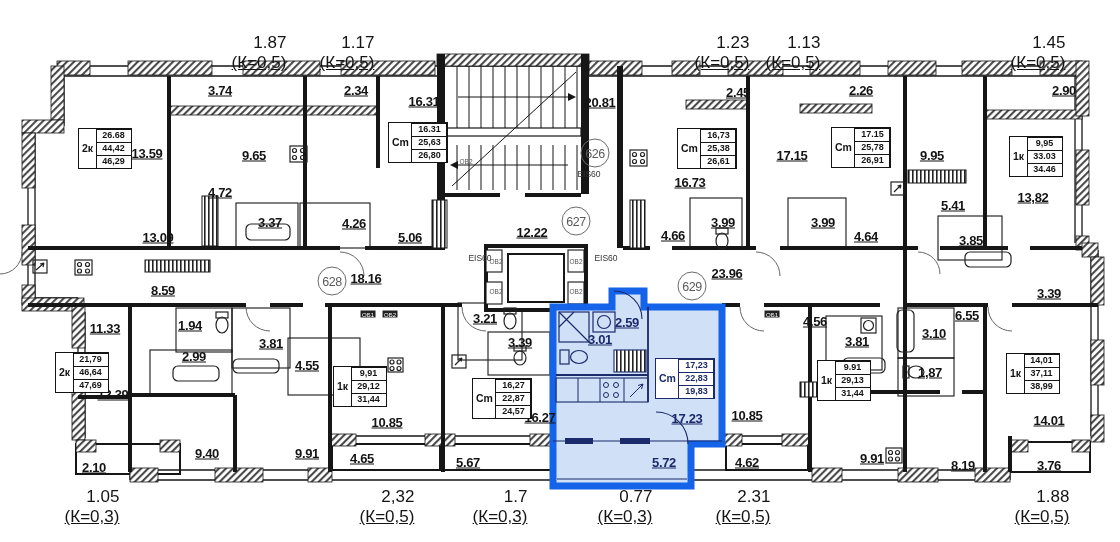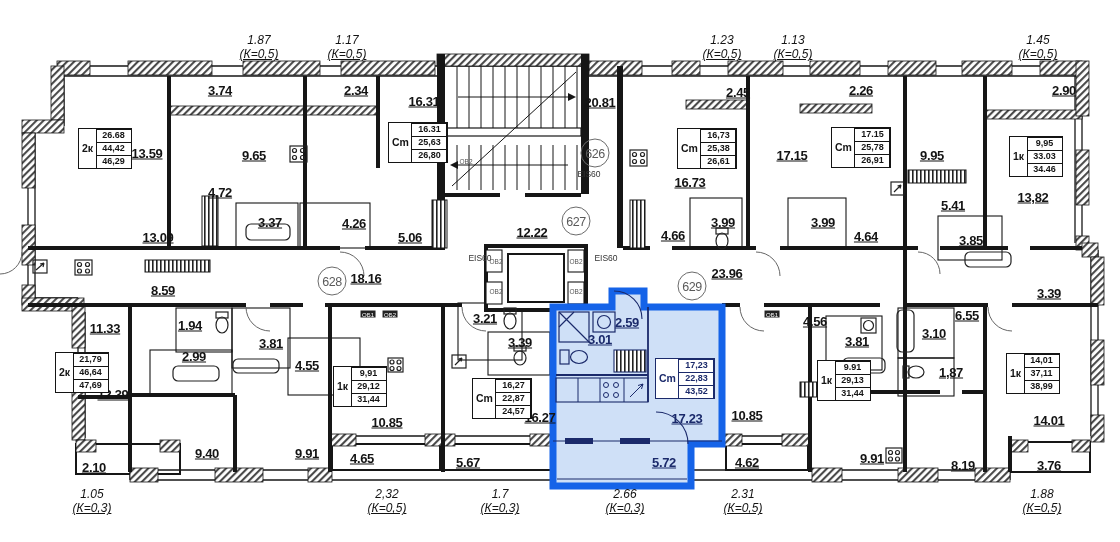--- a/index.html
+++ b/index.html
@@ -3,21 +3,21 @@
 <meta charset="utf-8">
 <style>
   html,body{margin:0;padding:0;background:#fff;}
   body{font-family:"Liberation Sans",sans-serif;}
   #plan{position:relative;width:1120px;height:542px;background:#fff;overflow:hidden;}
   #walls{position:absolute;left:0;top:0;}
   #labels{position:absolute;left:0;top:0;width:1120px;height:542px;}
   .room{position:absolute;transform:translate(-50%,-50%);font-size:13px;font-weight:bold;
         letter-spacing:-0.3px;text-decoration:underline;color:#141414;white-space:nowrap;line-height:1;}
   .room.blue{color:#1b2a6b;}
-  .dim{position:absolute;transform:translateX(-50%);text-align:center;font-size:12px;color:#141414;line-height:1.2;white-space:nowrap;font-style:italic;}
+  .dim{position:absolute;transform:translateX(-50%);text-align:right;font-size:17px;color:#141414;line-height:1.2;white-space:nowrap;}
   .dim .k{display:block;text-decoration:underline;}
   .circ{position:absolute;transform:translate(-50%,-50%);width:27px;height:27px;border:1.4px solid #6b6b6b;
         border-radius:50%;color:#5a5a5a;font-size:12.5px;display:flex;align-items:center;justify-content:center;
         background:transparent;letter-spacing:-0.5px;}
   .apt{position:absolute;display:flex;align-items:stretch;border:1.6px solid #141414;background:#fff;
        font-size:9px;font-weight:bold;line-height:1;color:#141414;}
   .apt-t{display:flex;align-items:center;padding:0 3px;font-size:10.5px;}
   .apt-v{display:flex;flex-direction:column;}
   .apt-v i{font-style:normal;border:1px solid #141414;margin:-0.5px;padding:1.5px 3px;min-width:28px;text-align:center;}
   .apt.hl{border-color:#1b2a6b;color:#1b2a6b;}
@@ -361,21 +361,21 @@
 
 <div id="labels">
       <div class="dim" style="left: 259px; top: 33px;"><span>1.87</span><span class="k">(К=0,5)</span></div>
       <div class="dim" style="left: 347px; top: 33px;"><span>1.17</span><span class="k">(К=0,5)</span></div>
       <div class="dim" style="left: 722px; top: 33px;"><span>1.23</span><span class="k">(К=0,5)</span></div>
       <div class="dim" style="left: 793px; top: 33px;"><span>1.13</span><span class="k">(К=0,5)</span></div>
       <div class="dim" style="left: 1038px; top: 33px;"><span>1.45</span><span class="k">(К=0,5)</span></div>
       <div class="dim" style="left: 92px; top: 487px;"><span>1.05</span><span class="k">(К=0,3)</span></div>
       <div class="dim" style="left: 387px; top: 487px;"><span>2,32</span><span class="k">(К=0,5)</span></div>
       <div class="dim" style="left: 500px; top: 487px;"><span>1.7</span><span class="k">(К=0,3)</span></div>
-      <div class="dim" style="left: 625px; top: 487px;"><span>2.66</span><span class="k">(К=0,3)</span></div>
+      <div class="dim" style="left: 625px; top: 487px;"><span>0.77</span><span class="k">(К=0,3)</span></div>
       <div class="dim" style="left: 743px; top: 487px;"><span>2.31</span><span class="k">(К=0,5)</span></div>
       <div class="dim" style="left: 1042px; top: 487px;"><span>1.88</span><span class="k">(К=0,5)</span></div>
       <div class="circ" style="left: 595px; top: 136px; margin-top: 17px;">626</div>
       <div class="circ" style="left: 576px; top: 221px;">627</div>
       <div class="circ" style="left: 332px; top: 281px;">628</div>
       <div class="circ" style="left: 692px; top: 286px;">629</div>
       <div class="room" style="left: 220px; top: 90px;">3.74</div>
       <div class="room" style="left: 356px; top: 90px;">2.34</div>
       <div class="room" style="left: 424px; top: 101px;">16.31</div>
       <div class="room" style="left: 600px; top: 102px;">20.81</div>
@@ -410,21 +410,21 @@
       <div class="room blue" style="left: 627px; top: 322px;">2.59</div>
       <div class="room" style="left: 967px; top: 315px;">6.55</div>
       <div class="room" style="left: 815px; top: 321px;">4.56</div>
       <div class="room" style="left: 934px; top: 333px;">3.10</div>
       <div class="room blue" style="left: 600px; top: 339px;">3.01</div>
       <div class="room" style="left: 520px; top: 342px;">3.39</div>
       <div class="room" style="left: 271px; top: 343px;">3.81</div>
       <div class="room" style="left: 857px; top: 341px;">3.81</div>
       <div class="room" style="left: 194px; top: 356px;">2.99</div>
       <div class="room" style="left: 307px; top: 365px;">4.55</div>
-      <div class="room" style="left: 930px; top: 372px; margin-left: 21px;">1,87</div>
+      <div class="room" style="left: 930px; top: 372px;">1,87</div>
       <div class="room" style="left: 113px; top: 394px; text-align: right;">12.39</div>
       <div class="room" style="left: 387px; top: 422px;">10.85</div>
       <div class="room" style="left: 540px; top: 417px;">16.27</div>
       <div class="room blue" style="left: 687px; top: 418px;">17.23</div>
       <div class="room" style="left: 747px; top: 415px;">10.85</div>
       <div class="room" style="left: 1049px; top: 420px;">14.01</div>
       <div class="room" style="left: 207px; top: 453px;">9.40</div>
       <div class="room" style="left: 307px; top: 453px;">9.91</div>
       <div class="room" style="left: 362px; top: 458px;">4.65</div>
       <div class="room" style="left: 468px; top: 462px;">5.67</div>
@@ -507,21 +507,21 @@
           <i>16,27</i>
           <i>22,87</i>
           <i>24,57</i>
         </span>
       </div>
       <div class="apt hl" style="left: 655px; top: 358px;">
         <span class="apt-t">Cm</span>
         <span class="apt-v">
           <i>17,23</i>
           <i>22,83</i>
-          <i>43,52</i>
+          <i>19,83</i>
         </span>
       </div>
       <div class="apt" style="left: 817px; top: 360px;">
         <span class="apt-t">1к</span>
         <span class="apt-v">
           <i>9.91</i>
           <i>29,13</i>
           <i>31,44</i>
         </span>
       </div>

